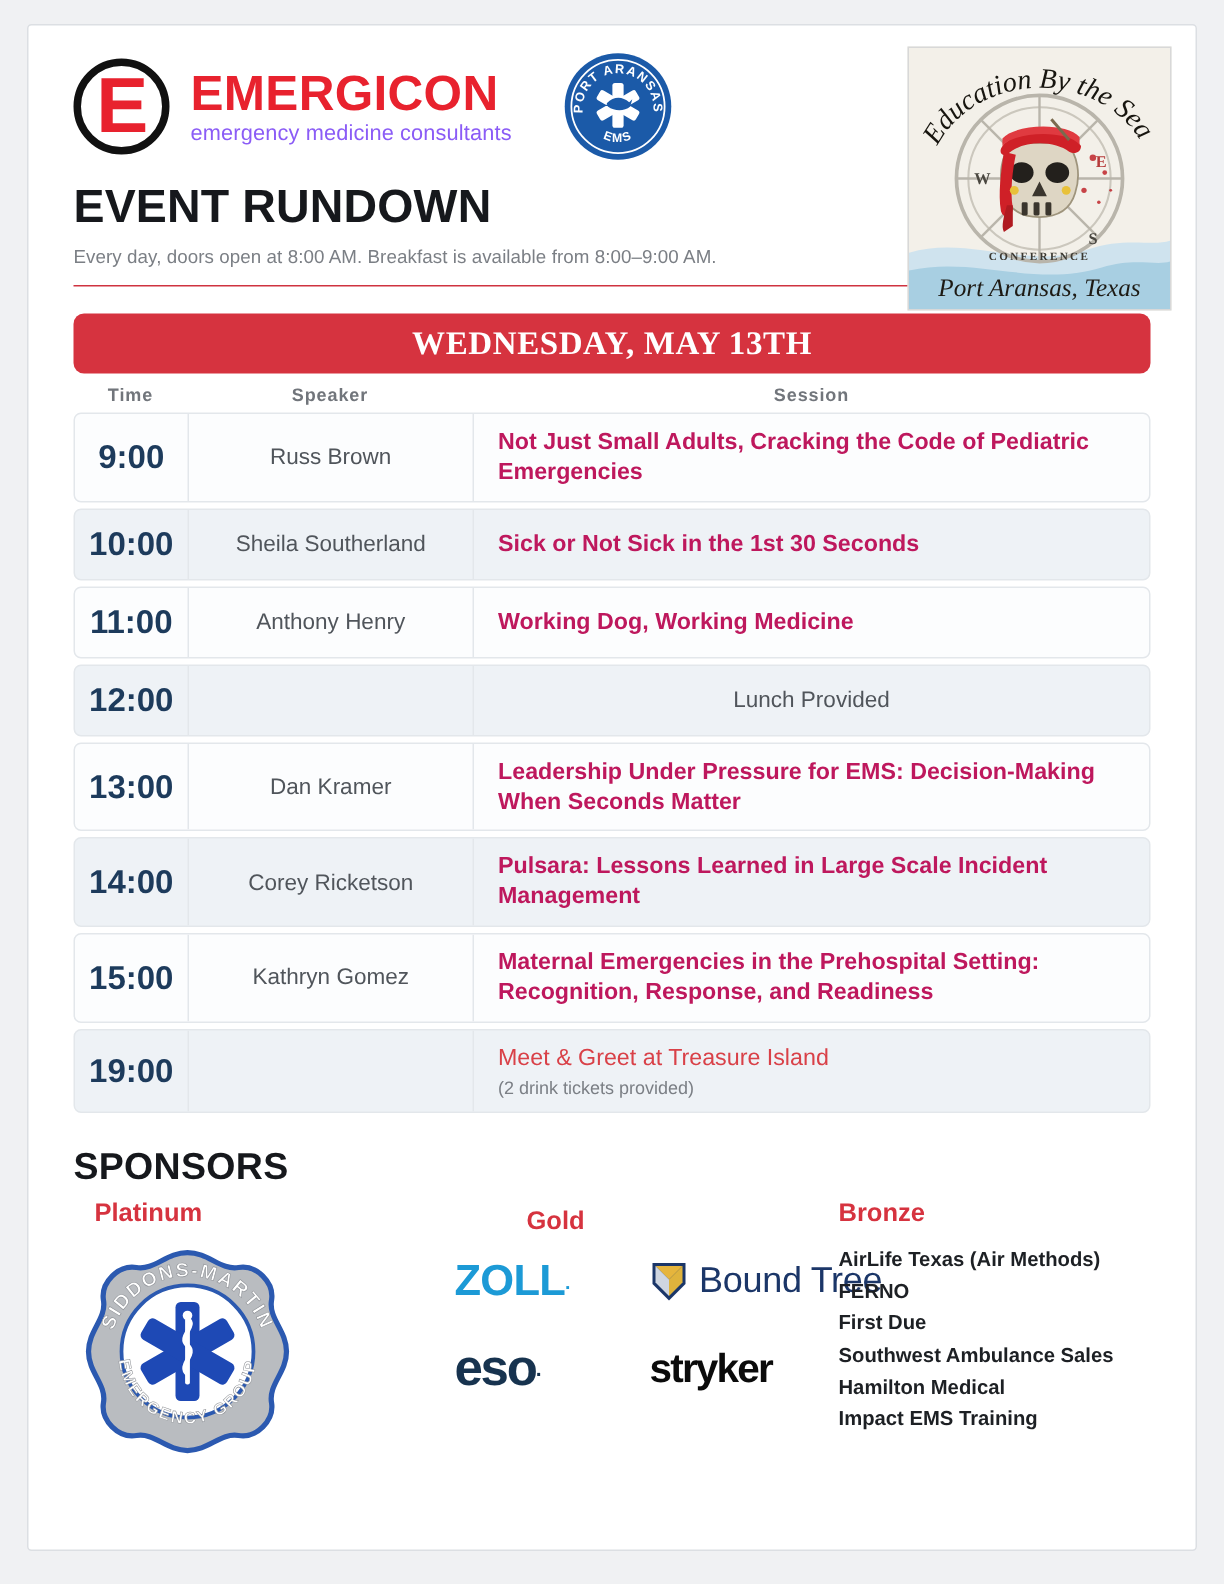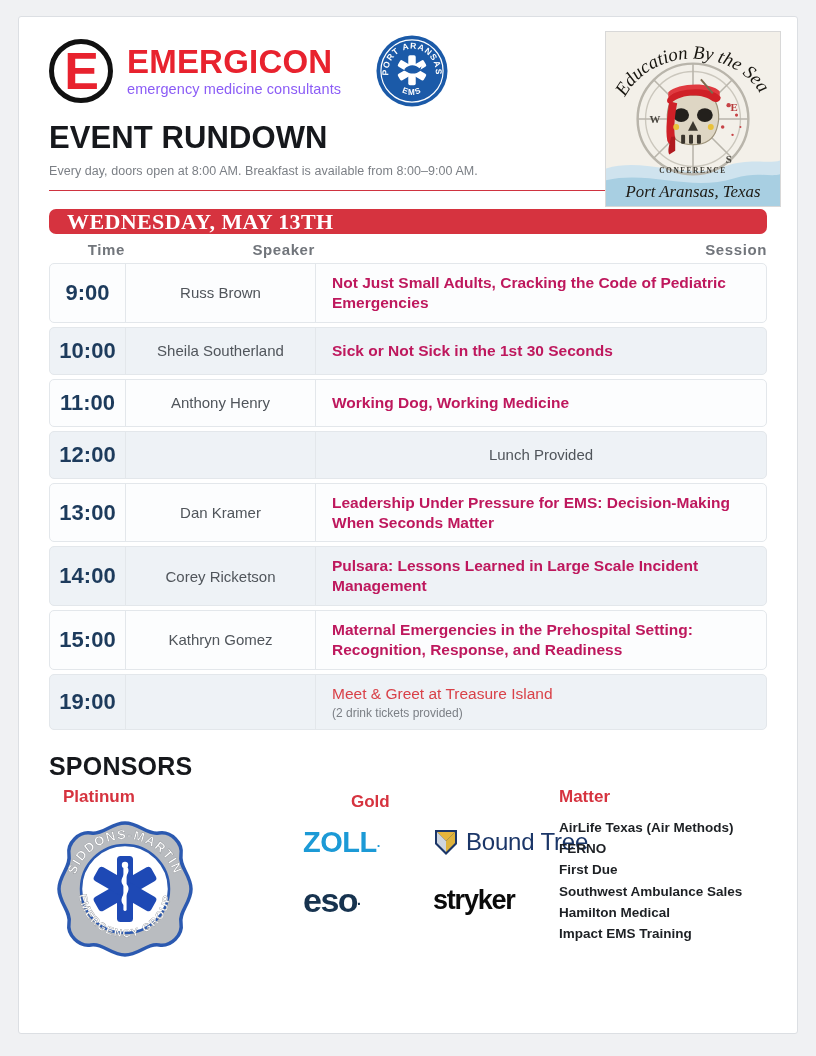--- a/index.html
+++ b/index.html
@@ -111,48 +111,49 @@
     margin: 12px 30px 0 30px;
     height: 1px;
     background: #cf3340;
   }
 
   
   .day-banner {
     margin: 18px 30px 0 30px;
     background: #d6333f;
     border-radius: 7px;
-    height: 25px;
+    height: 40px;
     display: flex;
     align-items: center;
     padding: 12px 18px;
     box-sizing: border-box;
+    justify-content: center;
   }
   .day-banner .day-text {
     color: #ffffff;
     font-family: "Liberation Serif", serif;
     font-weight: bold;
     font-size: 22px;
     letter-spacing: 0.4px;
   }
 
   
   .sched {
     margin: 0 30px;
   }
   .col-head {
     display: flex;
     padding: 7px 0 5px 0;
   }
   .col-head .ch {
-    font-size: 15px;
+    font-size: 12px;
     color: #71757b;
     font-weight: bold;
     letter-spacing: 0.6px;
-    text-align: right;
+    text-align: center;
   }
   .ch-time   { width: 76px; }
   .ch-speaker{ width: 190px; }
   .ch-session{ flex: 1 1 auto; }
 
   .row {
     display: flex;
     border: 1px solid #e3e7eb;
     border-radius: 5px;
     margin-bottom: 4px;
@@ -552,21 +553,21 @@
               <span class="eso-word" style="font-size:14px">.</span>
           </div>
 
           <div class="gold-cell">
             <span class="stryker-word">stryker</span>
           </div>
         </div>
       </div>
 
       <div class="tier tier-bronze">
-        <div class="tier-label">Matter</div>
+        <div class="tier-label">Bronze</div>
         <ul class="bronze-list" id="bronze-list">
             <li>AirLife Texas (Air Methods)</li>
             <li>FERNO</li>
             <li>First Due</li>
             <li>Southwest Ambulance Sales</li>
             <li>Hamilton Medical</li>
             <li>Impact EMS Training</li>
           </ul>
       </div>
 

